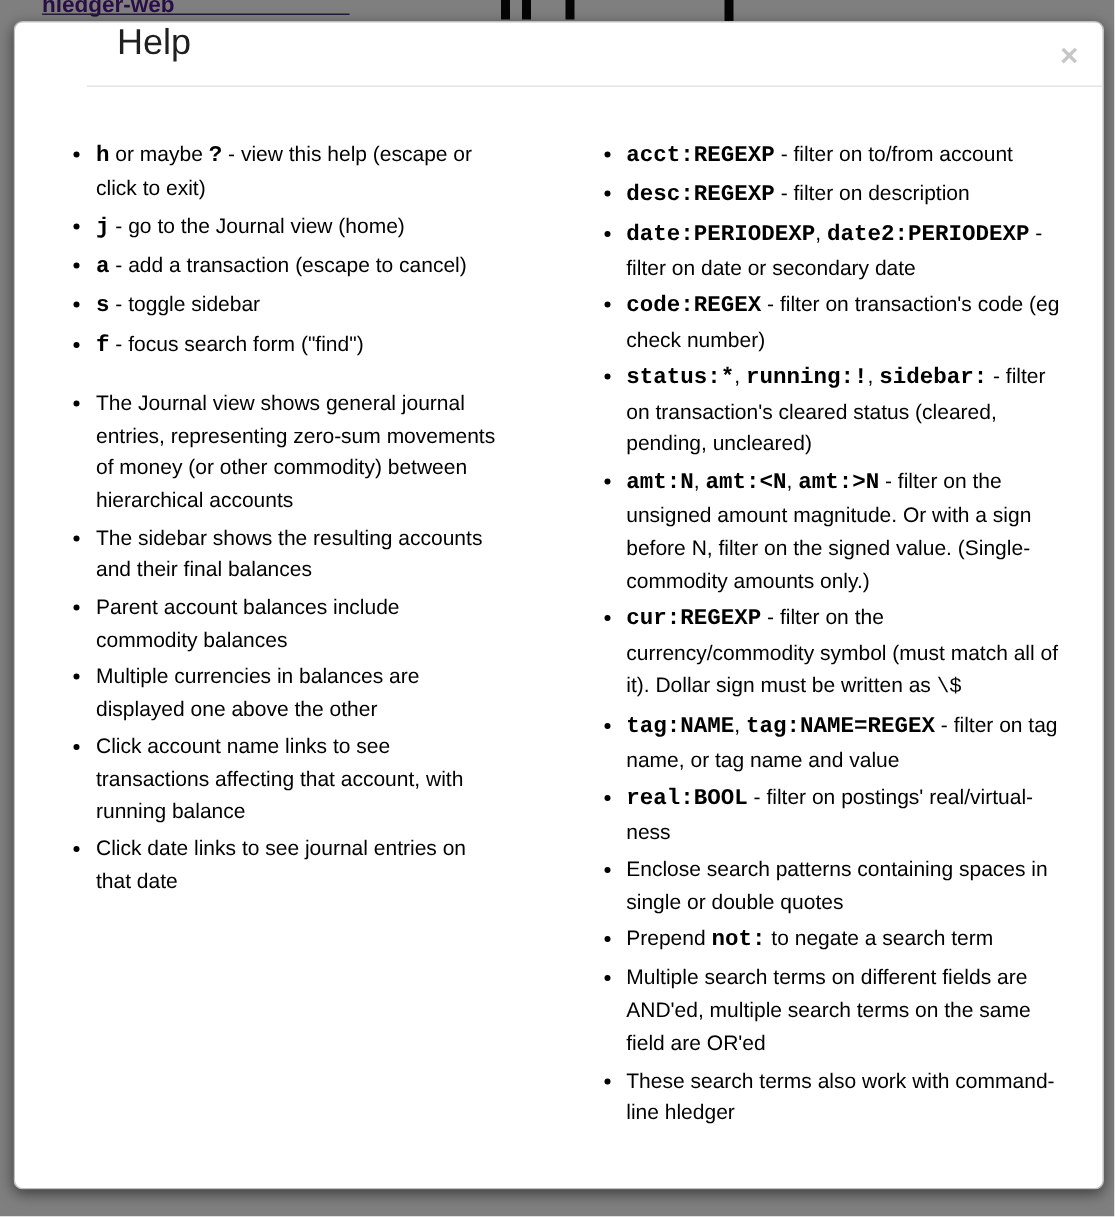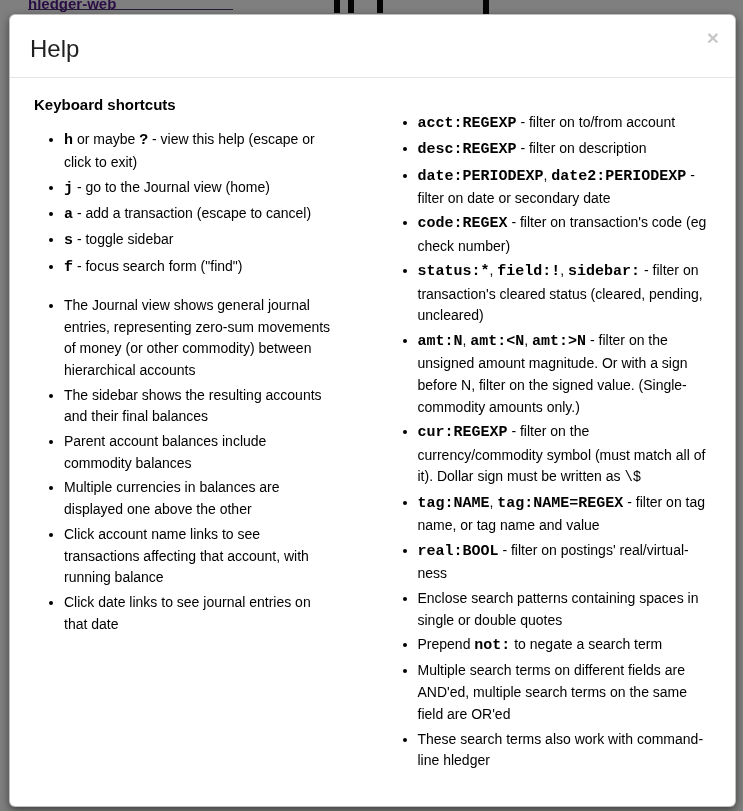--- a/index.html
+++ b/index.html
@@ -38,22 +38,23 @@
   .modal {
     position: absolute; left: 9px; top: 14px;
     width: 727px; min-height: 779px;
     background: #fff;
     border: 1px solid rgba(0,0,0,0.25);
     border-radius: 6px;
     box-shadow: 0 3px 9px rgba(0,0,0,0.5);
   }
   .modal-header {
     position: relative;
-    padding: 20px 20px 15px;
+    padding: 0 20px 15px;
     border-bottom: 1px solid #e5e5e5;
+    margin-left: 48px;
   }
   .modal-title {
     margin: 0;
     font-size: 24px; font-weight: normal;
     line-height: 27px; color: #1f1f1f;
   }
   .close-btn {
     position: absolute; right: 16px; top: 12px;
     border: 0; background: none; padding: 0;
     font-size: 21px; font-weight: bold; line-height: 1;
@@ -110,21 +111,20 @@
 <div class="backdrop"></div>
 
 <div class="modal">
   <div class="modal-header">
     <h2 class="modal-title">Help</h2>
     <button class="close-btn">×</button>
   </div>
   <div class="modal-body">
 
     <div class="col col-left">
-      <h4 class="section-heading">Keyboard shortcuts</h4>
       <ul class="help-list">
           <li><code>h</code> or maybe <code>?</code> - view this help (escape or click to exit)</li>
           <li><code>j</code> - go to the Journal view (home)</li>
           <li><code>a</code> - add a transaction (escape to cancel)</li>
           <li><code>s</code> - toggle sidebar</li>
           <li><code>f</code> - focus search form ("find")</li>
         </ul>
 
       <ul class="help-list">
           <li>The Journal view shows general journal entries, representing zero-sum movements of money (or other commodity) between hierarchical accounts</li>
@@ -135,21 +135,21 @@
           <li>Click date links to see journal entries on that date</li>
         </ul>
     </div>
 
     <div class="col col-right">
       <ul class="help-list">
           <li><code>acct:REGEXP</code> - filter on to/from account</li>
           <li><code>desc:REGEXP</code> - filter on description</li>
           <li><code>date:PERIODEXP</code>, <code>date2:PERIODEXP</code> - filter on date or secondary date</li>
           <li><code>code:REGEX</code> - filter on transaction's code (eg check number)</li>
-          <li><code>status:*</code>, <code>field:!</code>, <code>sidebar:</code> - filter on transaction's cleared status (cleared, pending, uncleared)</li>
+          <li><code>status:*</code>, <code>running:!</code>, <code>sidebar:</code> - filter on transaction's cleared status (cleared, pending, uncleared)</li>
           <li><code>amt:N</code>, <code>amt:&lt;N</code>, <code>amt:&gt;N</code> - filter on the unsigned amount magnitude. Or with a sign before N, filter on the signed value. (Single-commodity amounts only.)</li>
           <li><code>cur:REGEXP</code> - filter on the currency/commodity symbol (must match all of it). Dollar sign must be written as <span class="mono">\$</span></li>
           <li><code>tag:NAME</code>, <code>tag:NAME=REGEX</code> - filter on tag name, or tag name and value</li>
           <li><code>real:BOOL</code> - filter on postings' real/virtual-ness</li>
           <li>Enclose search patterns containing spaces in single or double quotes</li>
           <li>Prepend <code>not:</code> to negate a search term</li>
           <li>Multiple search terms on different fields are AND'ed, multiple search terms on the same field are OR'ed</li>
           <li>These search terms also work with command-line hledger</li>
         </ul>
     </div>

